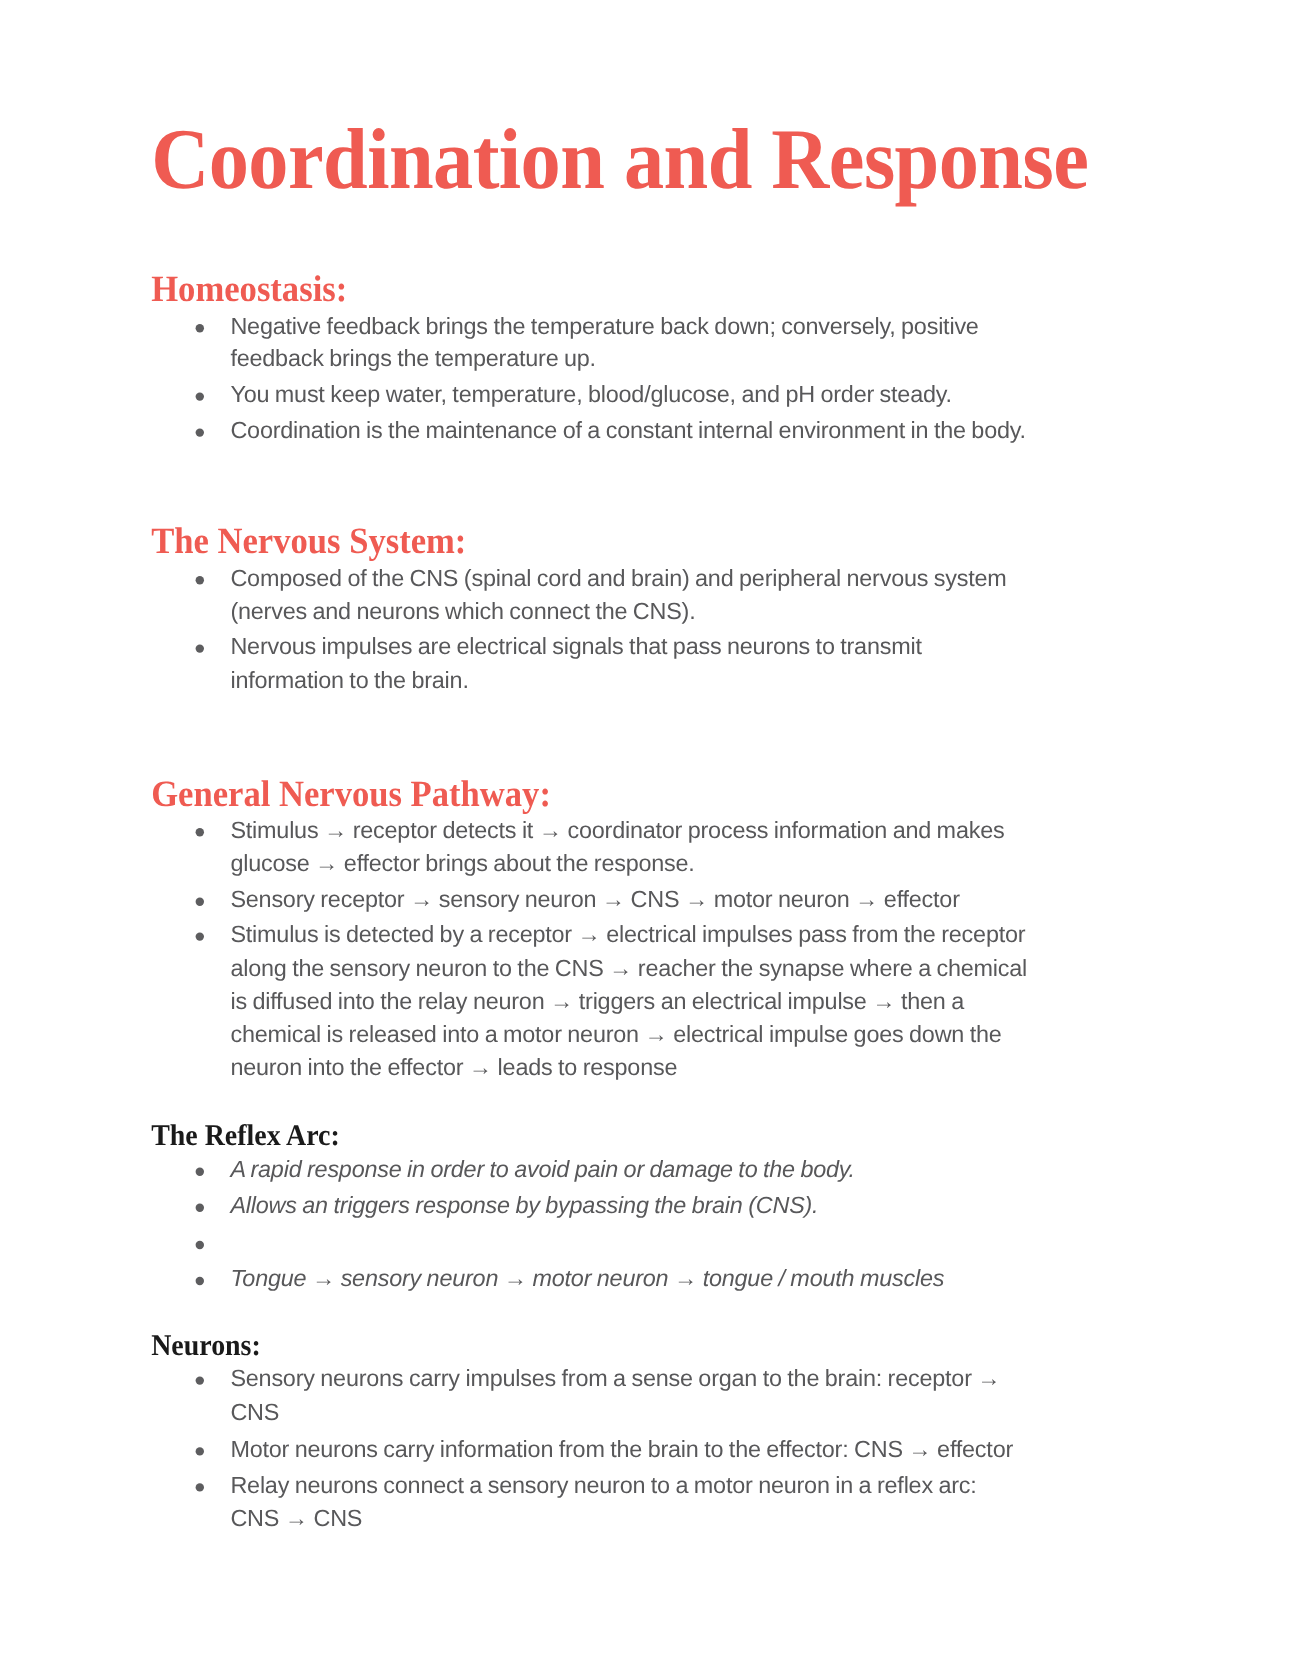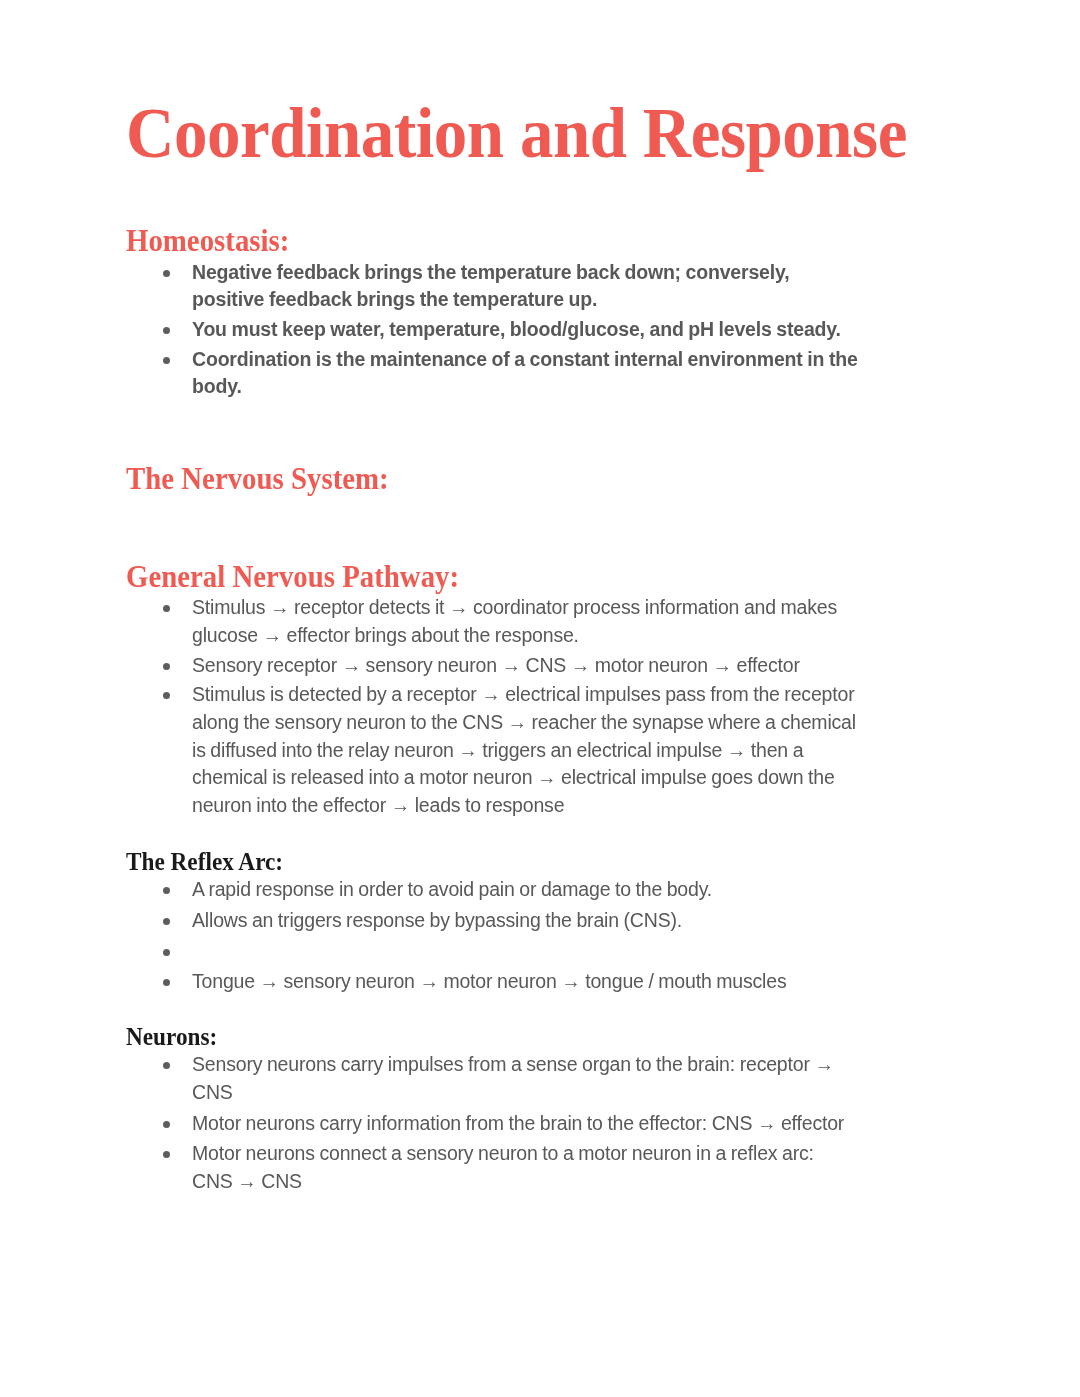--- a/index.html
+++ b/index.html
@@ -96,52 +96,56 @@
     width: 7px;
     height: 7px;
     border-radius: 50%;
     background: #5d5d5f;
   }
   ul.bullets > li.empty-item {
     min-height: 27px;
   }
 
   .list-homeostasis { margin-top: 12px; }
-  .list-homeostasis > li { margin-bottom: 2px; font-weight: bold; }
+  .list-homeostasis > li { margin-bottom: 2px; }
 
   .list-nervous { margin-top: 13px; }
   .list-nervous > li { margin-bottom: 2px; }
 
   .list-pathway { margin-top: 12px; }
   .list-pathway > li { margin-bottom: 2px; }
 
-  .list-reflex { margin-top: 13px; }
+  .list-reflex { margin-top: 13px; font-style: italic; }
   .list-reflex > li { margin-bottom: 3px; }
 
   .list-neurons { margin-top: 13px; }
   .list-neurons > li { margin-bottom: 3px; }
 </style>
 </head>
 <body>
 
 <div class="page">
 
   <h1 class="doc-title">Coordination and Response</h1>
 
   <section class="sec-homeostasis">
     <h2 class="section-heading">Homeostasis:</h2>
     <ul class="bullets list-homeostasis">
       <li>Negative feedback brings the temperature back down; conversely, positive feedback brings the temperature up.</li>
-      <li>You must keep water, temperature, blood/glucose, and pH levels steady.</li>
+      <li>You must keep water, temperature, blood/glucose, and pH order steady.</li>
       <li>Coordination is the maintenance of a constant internal environment in the body.</li>
     </ul>
   </section>
 
   <section class="sec-nervous">
     <h2 class="section-heading">The Nervous System:</h2>
+    <ul class="bullets list-nervous">
+      <li>Composed of the CNS (spinal cord and brain) and peripheral nervous system (nerves and neurons which connect the CNS).</li>
+      <li>Nervous impulses are electrical signals that pass neurons to transmit information to the brain.</li>
+    </ul>
   </section>
 
   <section class="sec-pathway">
     <h2 class="section-heading">General Nervous Pathway:</h2>
     <ul class="bullets list-pathway">
       <li>Stimulus → receptor detects it → coordinator process information and makes glucose → effector brings about the response.</li>
       <li>Sensory receptor → sensory neuron → CNS → motor neuron → effector</li>
       <li>Stimulus is detected by a receptor → electrical impulses pass from the receptor along the sensory neuron to the CNS → reacher the synapse where a chemical is diffused into the relay neuron → triggers an electrical impulse → then a chemical is released into a motor neuron → electrical impulse goes down the neuron into the effector → leads to response</li>
     </ul>
   </section>
@@ -154,17 +158,17 @@
       <li class="empty-item"></li>
       <li>Tongue → sensory neuron → motor neuron → tongue / mouth muscles</li>
     </ul>
   </section>
 
   <section class="sec-neurons">
     <h3 class="sub-heading">Neurons:</h3>
     <ul class="bullets list-neurons">
       <li>Sensory neurons carry impulses from a sense organ to the brain: receptor → CNS</li>
       <li>Motor neurons carry information from the brain to the effector: CNS → effector</li>
-      <li>Motor neurons connect a sensory neuron to a motor neuron in a reflex arc: CNS → CNS</li>
+      <li>Relay neurons connect a sensory neuron to a motor neuron in a reflex arc: CNS → CNS</li>
     </ul>
   </section>
 
 </div>
 
 </body></html>

